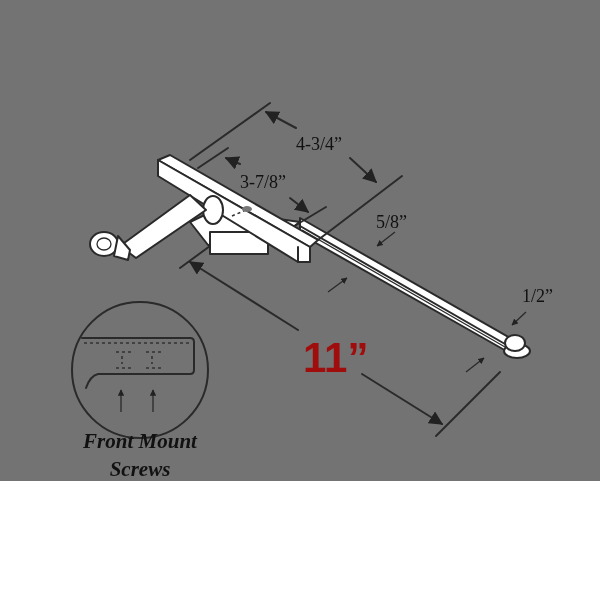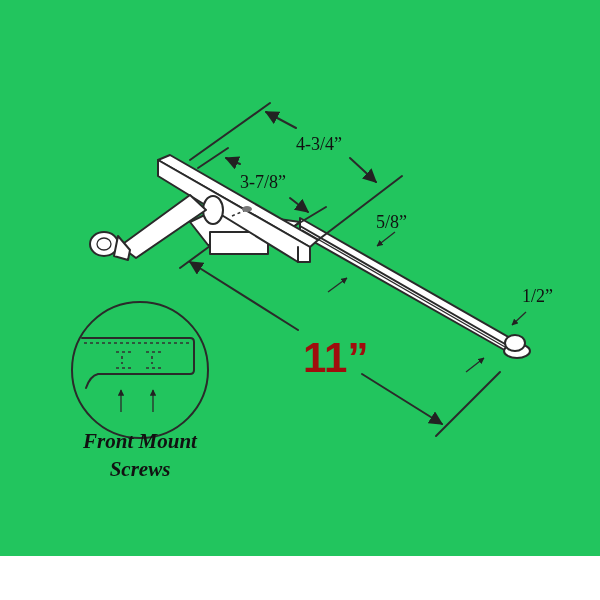--- a/index.html
+++ b/index.html
@@ -1,16 +1,16 @@
 <!DOCTYPE html>
 <html><head>
 <meta charset="utf-8">
 <style>
   html,body{margin:0;padding:0;background:#ffffff;}
-  #canvas{position:relative;width:600px;height:556px;overflow:hidden;background:#22c55e;}
+  #canvas{position:relative;width:600px;height:481px;overflow:hidden;background:#737373;}
   svg{position:absolute;left:0;top:0;}
   .dim{font-family:"Liberation Serif","DejaVu Serif",serif;font-size:18px;fill:#111;}
   .big{font-family:"Liberation Sans","DejaVu Sans",sans-serif;font-weight:bold;font-size:42px;fill:#a00d0d;}
   .caption{font-family:"Liberation Serif","DejaVu Serif",serif;font-style:italic;font-weight:bold;font-size:21px;fill:#111;}
   .ln{stroke:#2a2a2a;stroke-width:2;fill:none;stroke-linecap:round;stroke-linejoin:round;}
   .thin{stroke:#2a2a2a;stroke-width:1.3;fill:none;}
   .fillw{fill:#fff;stroke:#2a2a2a;stroke-width:2;stroke-linejoin:round;}
   .dash{stroke:#333;stroke-width:1.6;stroke-dasharray:3 3;fill:none;}
 </style>
 </head>

